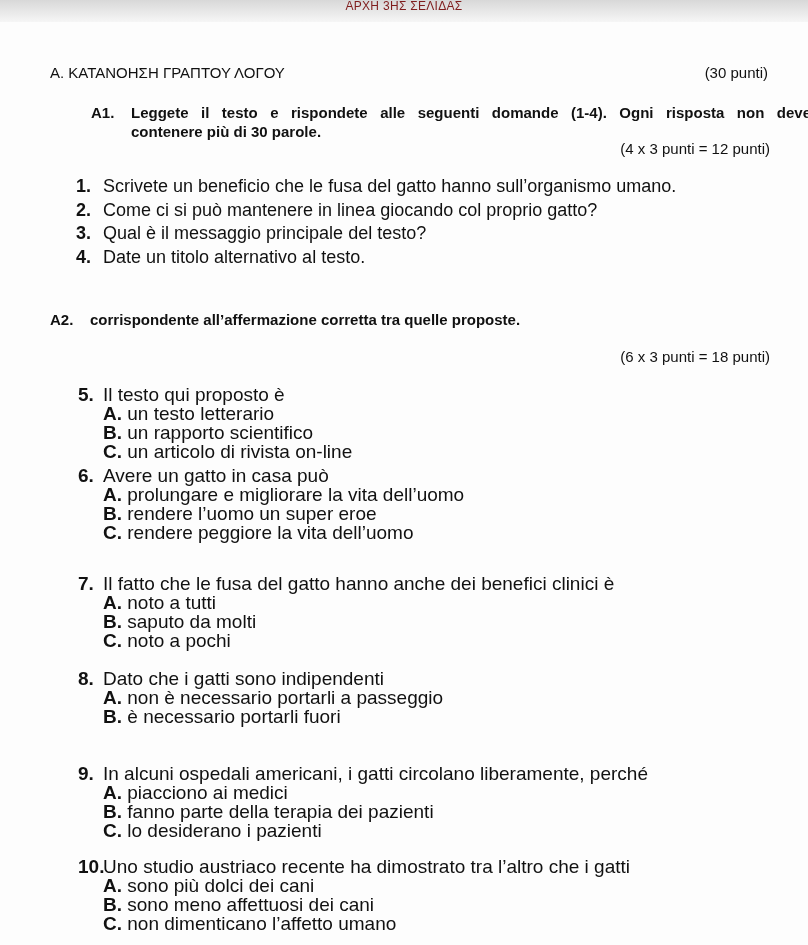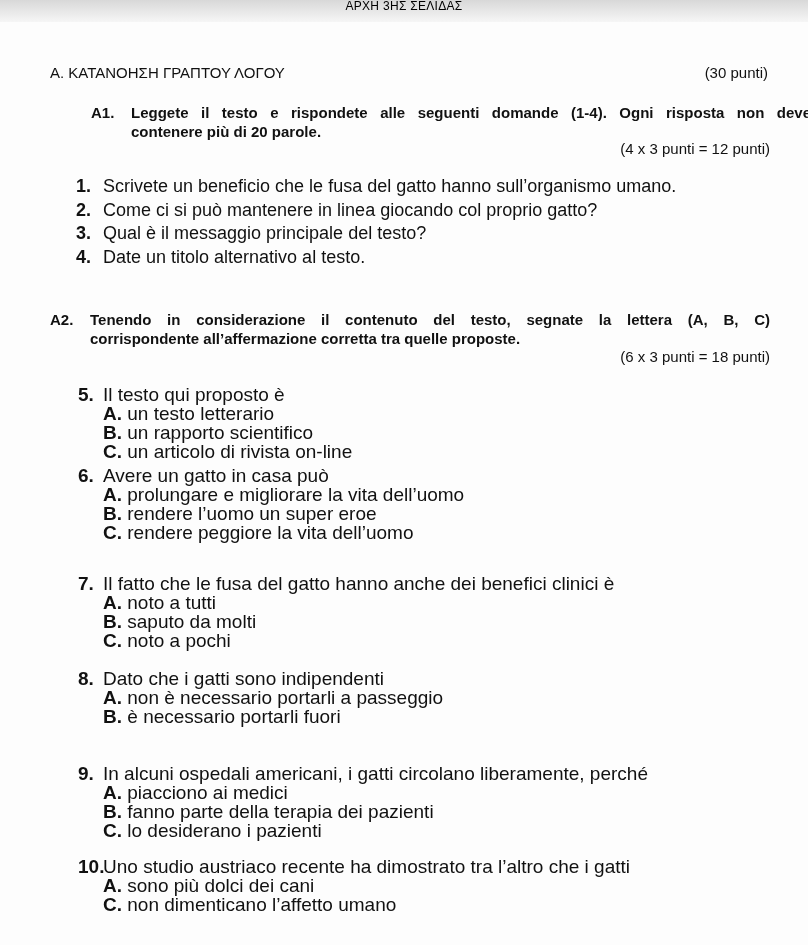--- a/index.html
+++ b/index.html
@@ -9,21 +9,21 @@
     font-family: "Liberation Sans", sans-serif;
     color: #111;
     position: relative;
   }
   .topbar {
     position: absolute; left: 0; top: 0; width: 808px; height: 22px;
     background: linear-gradient(#d8d8d8, #f6f6f6);
   }
   .page-header {
     position: absolute; left: 0; top: 0; width: 808px; text-align: center;
-    font-size: 12px; color: #000000; line-height: 12px; letter-spacing: 0.3px;
+    font-size: 12px; color: #7f1d1d; line-height: 12px; letter-spacing: 0.3px;
   }
   .section-title {
     position: absolute; left: 50px; top: 64px; width: 718px;
     font-weight: normal; font-size: 15px; display: flex; justify-content: space-between;
   }
   .instr {
     position: absolute; left: 50px; width: 720px;
     font-weight: bold; font-size: 15px; line-height: 19px;
   }
   .instr .lbl { position: absolute; left: 0; top: 0; }
@@ -49,36 +49,35 @@
 
 <div class="section-title">
   <span>A. ΚΑΤΑΝΟΗΣΗ ΓΡΑΠΤΟΥ ΛΟΓΟΥ</span>
   <span>(30 punti)</span>
 </div>
 
 <div class="instr" style="top:103px;margin-left:41px;">
   <span class="lbl">A1.</span>
   <div class="txt">
     <span class="first">Leggete il testo e rispondete alle seguenti domande (1-4). Ogni risposta non deve</span>
-    <span>contenere più di 20 parole.</span>
+    <span>contenere più di 30 parole.</span>
   </div>
 </div>
 <div class="points" style="top:140px;margin-left:36px;">(4 x 3 punti = 12 punti)</div>
 
 <div class="q-list" style="top:175px;">
   <div><span class="num">1.</span><span>Scrivete un beneficio che le fusa del gatto hanno sull’organismo umano.</span></div>
   <div><span class="num">2.</span><span>Come ci si può mantenere in linea giocando col proprio gatto?</span></div>
   <div><span class="num">3.</span><span>Qual è il messaggio principale del testo?</span></div>
   <div><span class="num">4.</span><span>Date un titolo alternativo al testo.</span></div>
 </div>
 
 <div class="instr" style="top:310px;">
   <span class="lbl">A2.</span>
   <div class="txt">
-    <span class="first">Tenendo in considerazione il contenuto del testo, segnate la lettera (A, B, C)</span>
     <span>corrispondente all’affermazione corretta tra quelle proposte.</span>
   </div>
 </div>
 <div class="points" style="top:348px;">(6 x 3 punti = 18 punti)</div>
 
 <div class="mc" style="top:385px;">
   <div class="stem"><span class="num">5.</span><span>Il testo qui proposto è</span></div>
   <div class="opt"><span class="letter">A.</span> <span>un testo letterario</span></div>
   <div class="opt"><span class="letter">B.</span> <span>un rapporto scientifico</span></div>
   <div class="opt"><span class="letter">C.</span> <span>un articolo di rivista on-line</span></div>
@@ -107,14 +106,15 @@
 <div class="mc" style="top:764px;">
   <div class="stem"><span class="num">9.</span><span>In alcuni ospedali americani, i gatti circolano liberamente, perché</span></div>
   <div class="opt"><span class="letter">A.</span> <span>piacciono ai medici</span></div>
   <div class="opt"><span class="letter">B.</span> <span>fanno parte della terapia dei pazienti</span></div>
   <div class="opt"><span class="letter">C.</span> <span>lo desiderano i pazienti</span></div>
 </div>
 
 <div class="mc" style="top:857px;">
   <div class="stem"><span class="num">10.</span><span>Uno studio austriaco recente ha dimostrato tra l’altro che i gatti</span></div>
   <div class="opt"><span class="letter">A.</span> <span>sono più dolci dei cani</span></div>
+  <div class="opt"><span class="letter">B.</span> <span>sono meno affettuosi dei cani</span></div>
   <div class="opt"><span class="letter">C.</span> <span>non dimenticano l’affetto umano</span></div>
 </div>
 
 </body></html>

